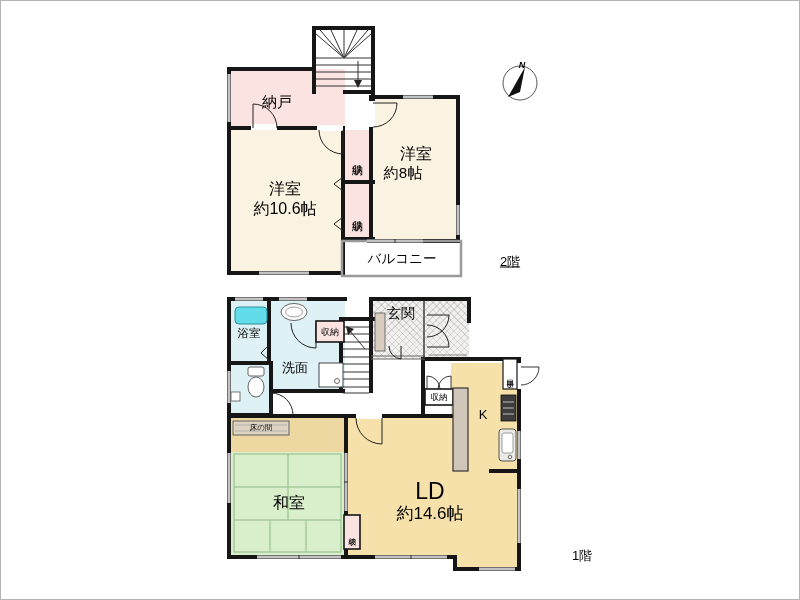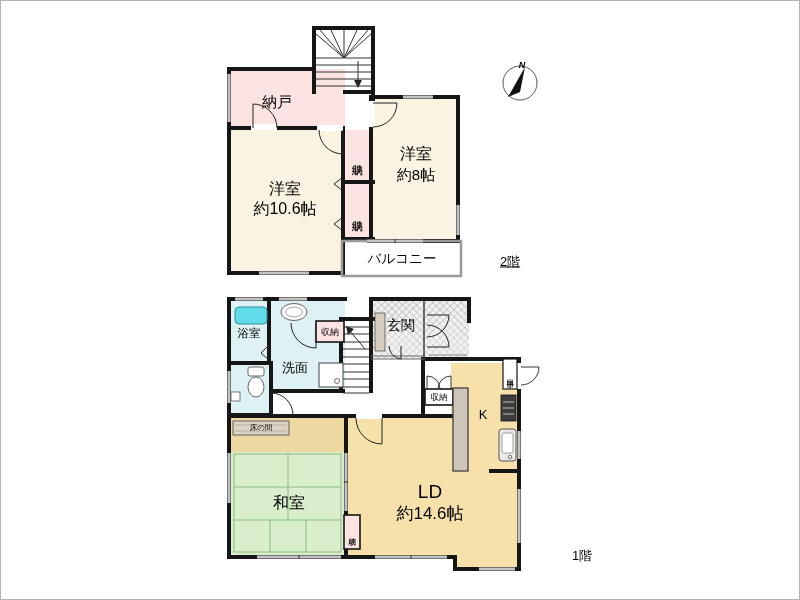--- a/index.html
+++ b/index.html
@@ -279,31 +279,31 @@
     </g>
   </svg>
 
   <div class="lbl n" style="left:521px;top:64px;font-size:9px;">N</div>
   <div class="lbl" style="left:276px;top:100px;font-size:15px;">納戸</div>
   <div class="lbl" style="left:284px;top:188px;font-size:16px;">洋室</div>
   <div class="lbl" style="left:284px;top:208px;font-size:16px;text-align:center;">約10.6帖</div>
   <div class="lbl v" style="left:356px;top:155px;font-size:11px;">収納</div>
   <div class="lbl v" style="left:356px;top:211px;font-size:11px;">収納</div>
   <div class="lbl" style="left:415px;top:153px;font-size:16px;">洋室</div>
-  <div class="lbl" style="left:415px;top:173px;font-size:15px;">約8帖</div>
+  <div class="lbl" style="left:402px;top:173px;font-size:15px;font-family:Liberation Mono, monospace;">約8帖</div>
   <div class="lbl" style="left:401px;top:258px;font-size:13.5px;">バルコニー</div>
   <div class="lbl" style="left:509px;top:260px;font-size:13px;text-decoration:underline;">2階</div>
 
   <div class="lbl" style="left:248px;top:333px;font-size:11.5px;">浴室</div>
   <div class="lbl" style="left:294px;top:366px;font-size:13px;">洗面</div>
   <div class="lbl" style="left:329px;top:331px;font-size:9px;">収納</div>
-  <div class="lbl" style="left:400px;top:324px;font-size:14px;">玄関</div>
+  <div class="lbl" style="left:400px;top:312px;font-size:14px;">玄関</div>
   <div class="lbl v" style="left:509px;top:373px;font-size:7.5px;letter-spacing:0;">勝手口</div>
   <div class="lbl" style="left:482px;top:413px;font-size:13px;">K</div>
   <div class="lbl" style="left:438px;top:396px;font-size:8.5px;">収納</div>
-  <div class="lbl" style="left:429px;top:490px;font-size:19px;">LD</div>
+  <div class="lbl" style="left:429px;top:490px;font-size:23px;">LD</div>
   <div class="lbl" style="left:429px;top:512px;font-size:17px;">約14.6帖</div>
   <div class="lbl" style="left:260px;top:427px;font-size:7.5px;">床の間</div>
   <div class="lbl" style="left:288px;top:502px;font-size:16px;">和室</div>
   <div class="lbl v" style="left:351px;top:531px;font-size:7.5px;letter-spacing:0;">収納</div>
   <div class="lbl" style="left:574px;top:554px;font-size:13px;margin-left:7px;">1階</div>
 
 </div>
 
 </body></html>

